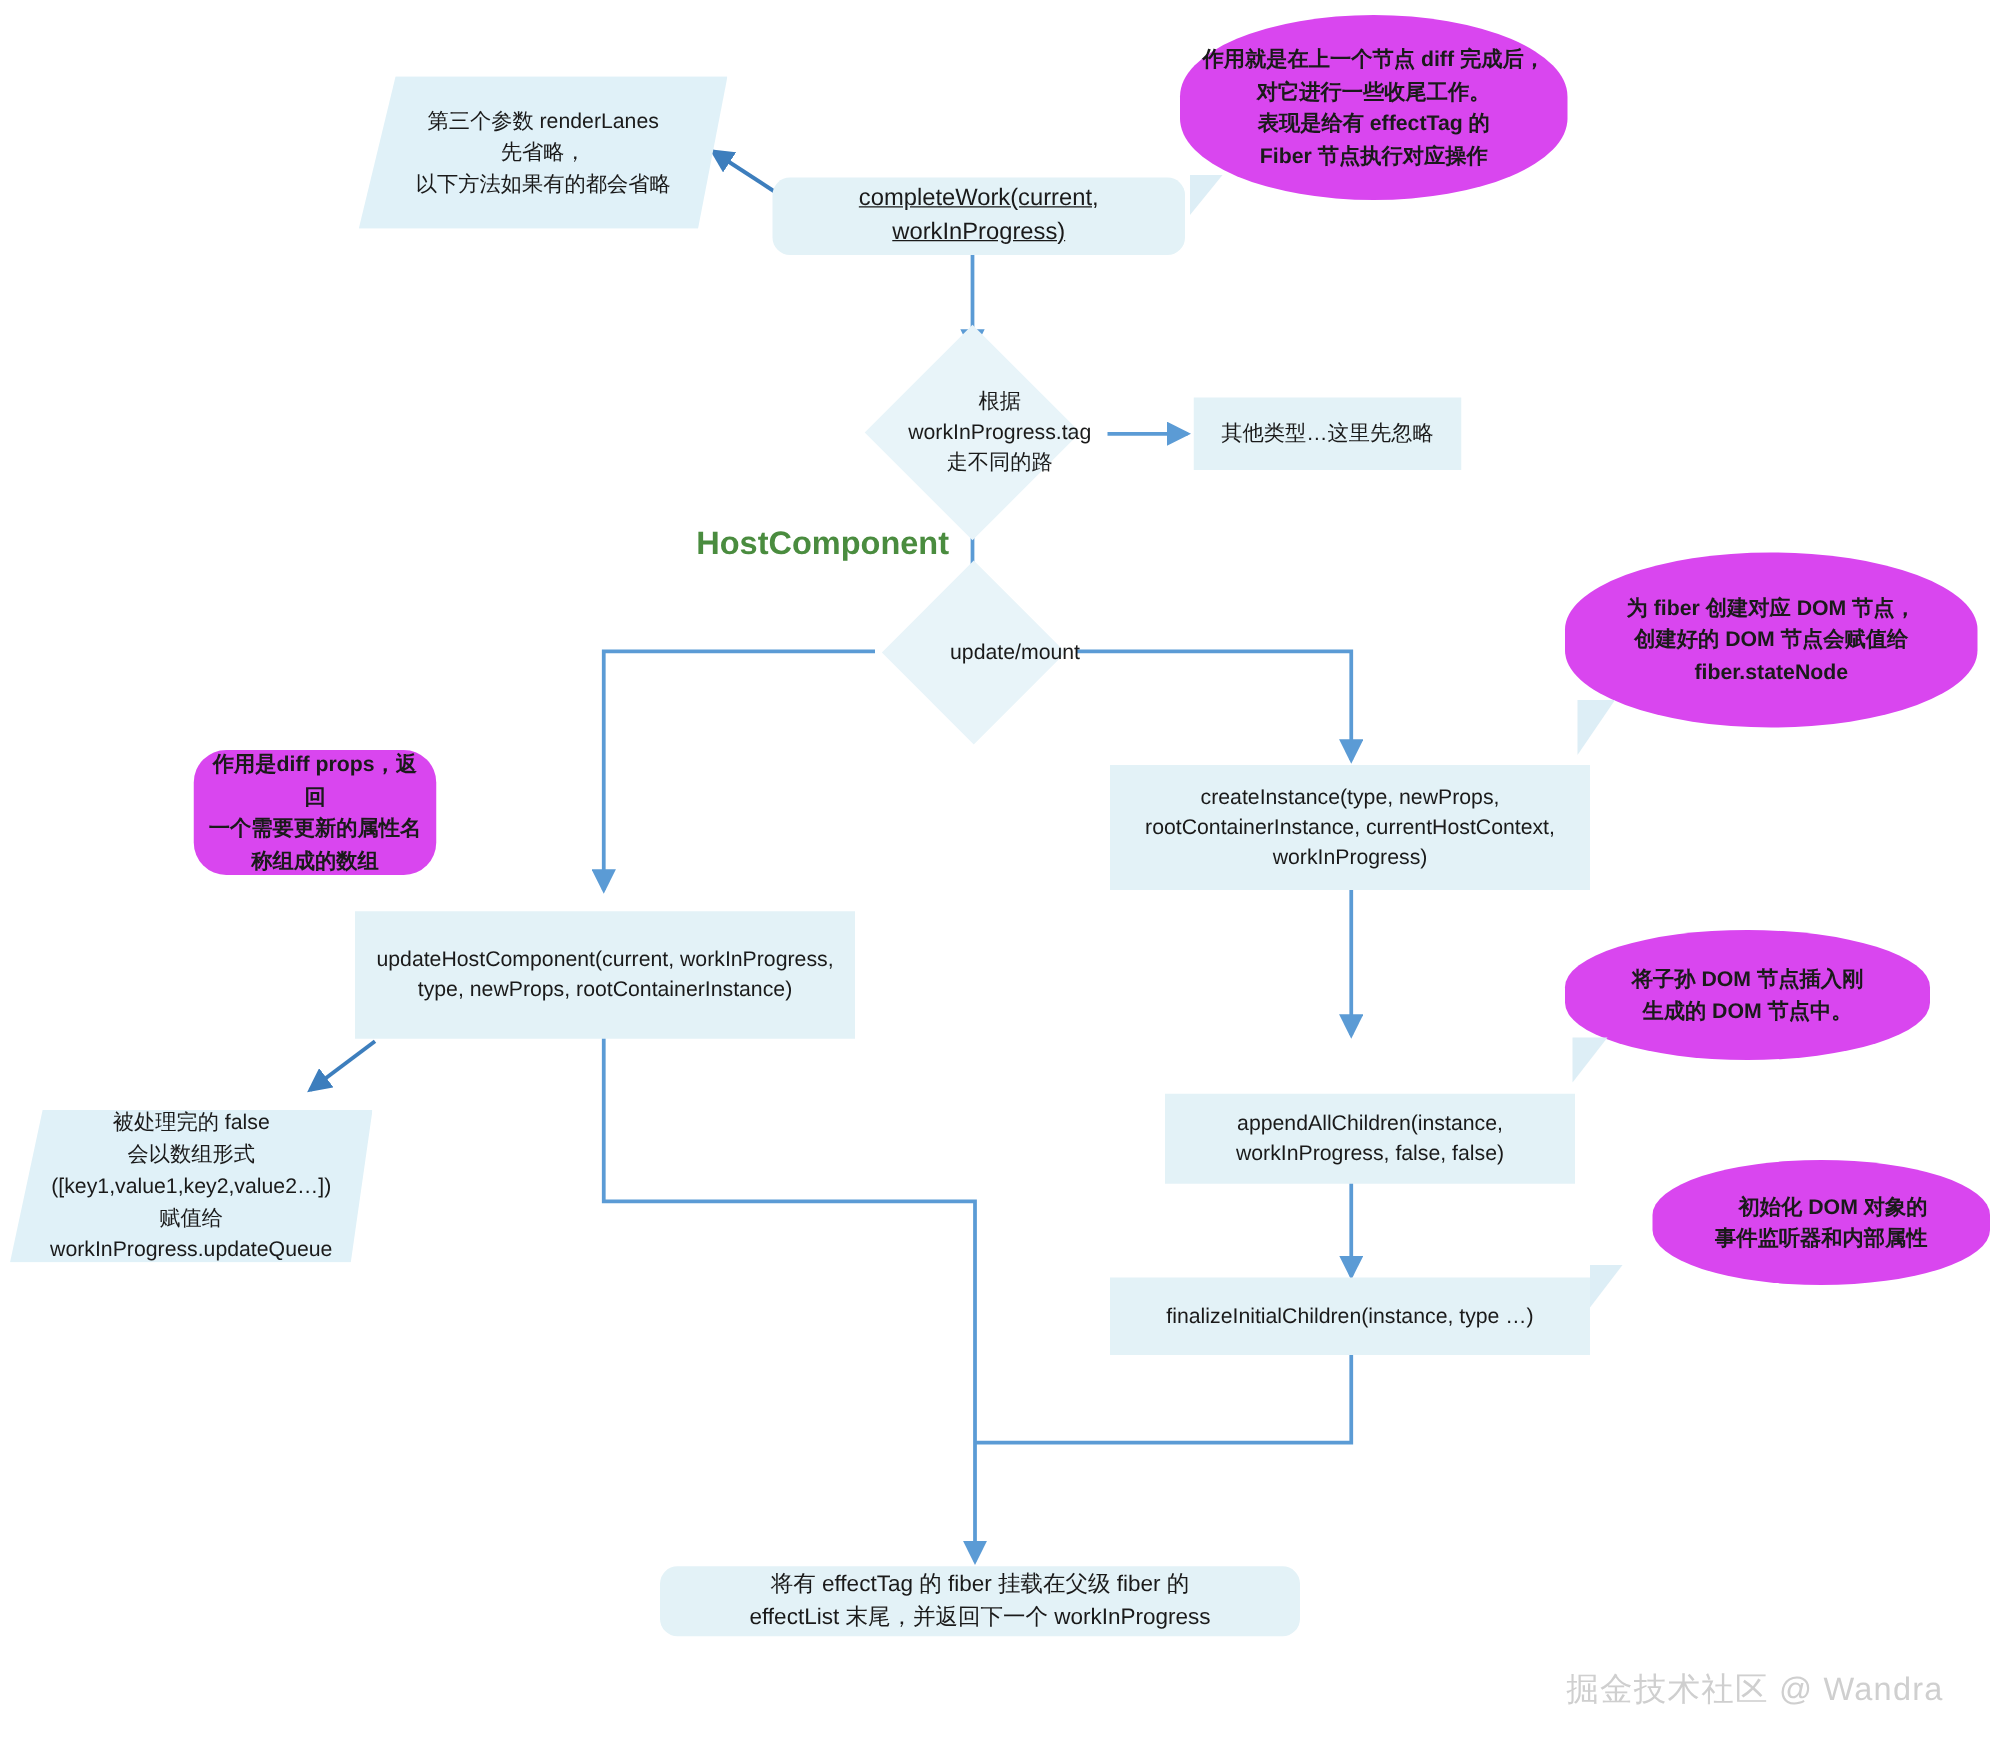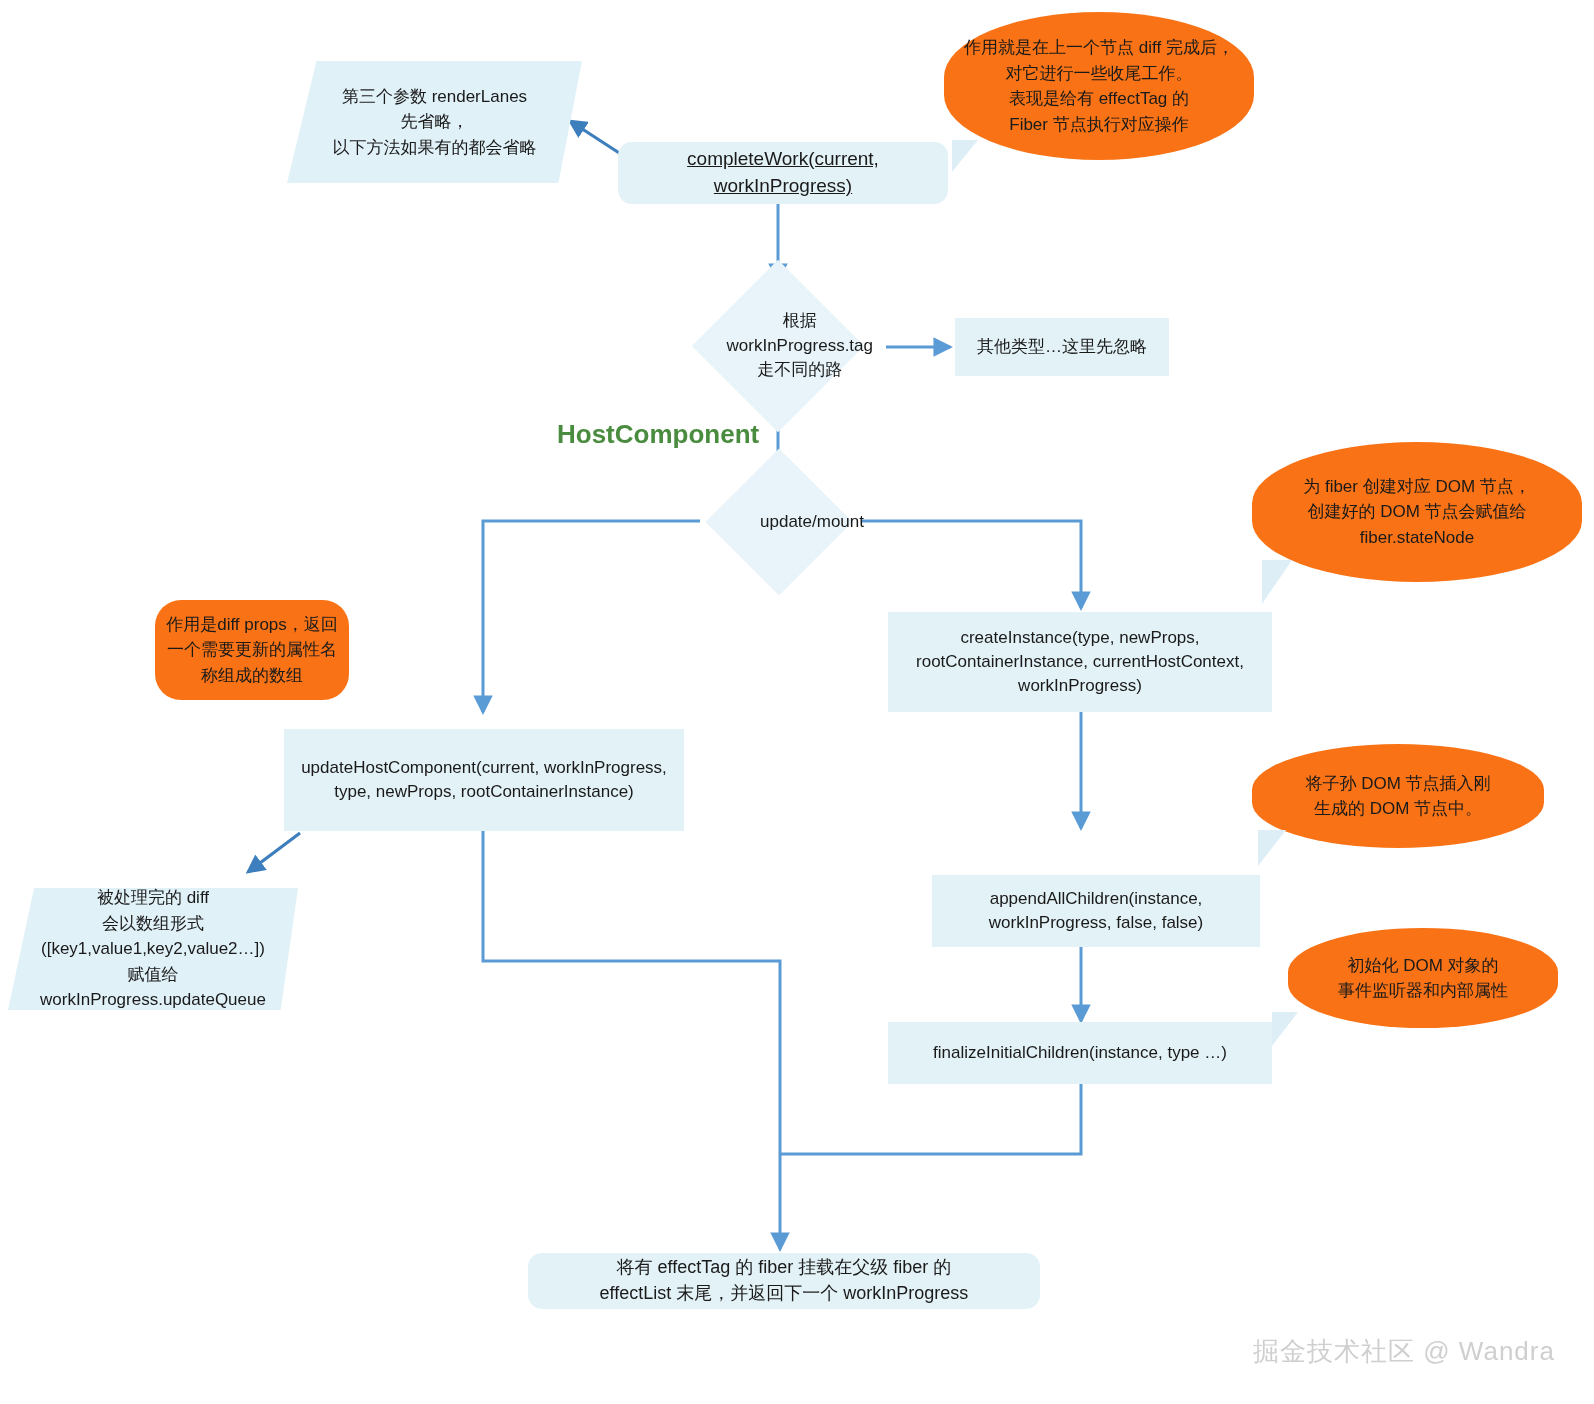--- a/index.html
+++ b/index.html
@@ -59,30 +59,31 @@
   .diamond-label {
     position: relative;
     z-index: 2;
     text-align: center;
     line-height: 1.45;
     white-space: pre-line;
     color: #1a1a1a;
   }
   .bubble {
     position: absolute;
-    background: #f97316;
+    background: #d946ef;
     border-radius: 50% / 44%;
     display: flex;
     align-items: center;
     justify-content: center;
     text-align: center;
     line-height: 1.5;
     white-space: pre-line;
     color: #1a1a1a;
     box-sizing: border-box;
+    font-weight: bold;
   }
   .bubble-tail {
     position: absolute;
     width: 0; height: 0;
   }
   .trapz {
     position: absolute;
     background: #e0f1f8;
     display: flex;
     align-items: center;
@@ -219,28 +220,28 @@
 生成的 DOM 节点中。</span>
   </div>
   <div class="bubble-tail" style="left:1258px; top:830px; border-left:0 solid transparent; border-right:28px solid transparent; border-top:36px solid #ddeef6;"></div>
 
   <div class="node box" style="left:932px; top:829px; width:328px; height:72px; font-size:17px;margin-top:46px;">
     <span>appendAllChildren(instance,
 workInProgress, false, false)</span>
   </div>
 
   <div class="trapz trapz-b" style="left:8px; top:852px; width:290px; height:122px; font-size:17px;">
-    <span>被处理完的 diff
+    <span>被处理完的 false
 会以数组形式
 ([key1,value1,key2,value2…])
 赋值给
 workInProgress.updateQueue</span>
   </div>
 
-  <div class="bubble" style="left:1288px; top:928px; width:270px; height:100px; font-size:17px; padding:0 12px;">
+  <div class="bubble" style="left:1322px; top:928px; width:270px; height:100px; font-size:17px; padding:0 12px;text-align:right;">
     <span>初始化 DOM 对象的
 事件监听器和内部属性</span>
   </div>
   <div class="bubble-tail" style="left:1272px; top:1012px; border-left:0 solid transparent; border-right:26px solid transparent; border-top:34px solid #ddeef6;"></div>
 
   <div class="node box" style="left:888px; top:1022px; width:384px; height:62px; font-size:17px;">
     <span>finalizeInitialChildren(instance, type …)</span>
   </div>
 
   <div class="node box-round" style="left:528px; top:1253px; width:512px; height:56px; font-size:18px;">

